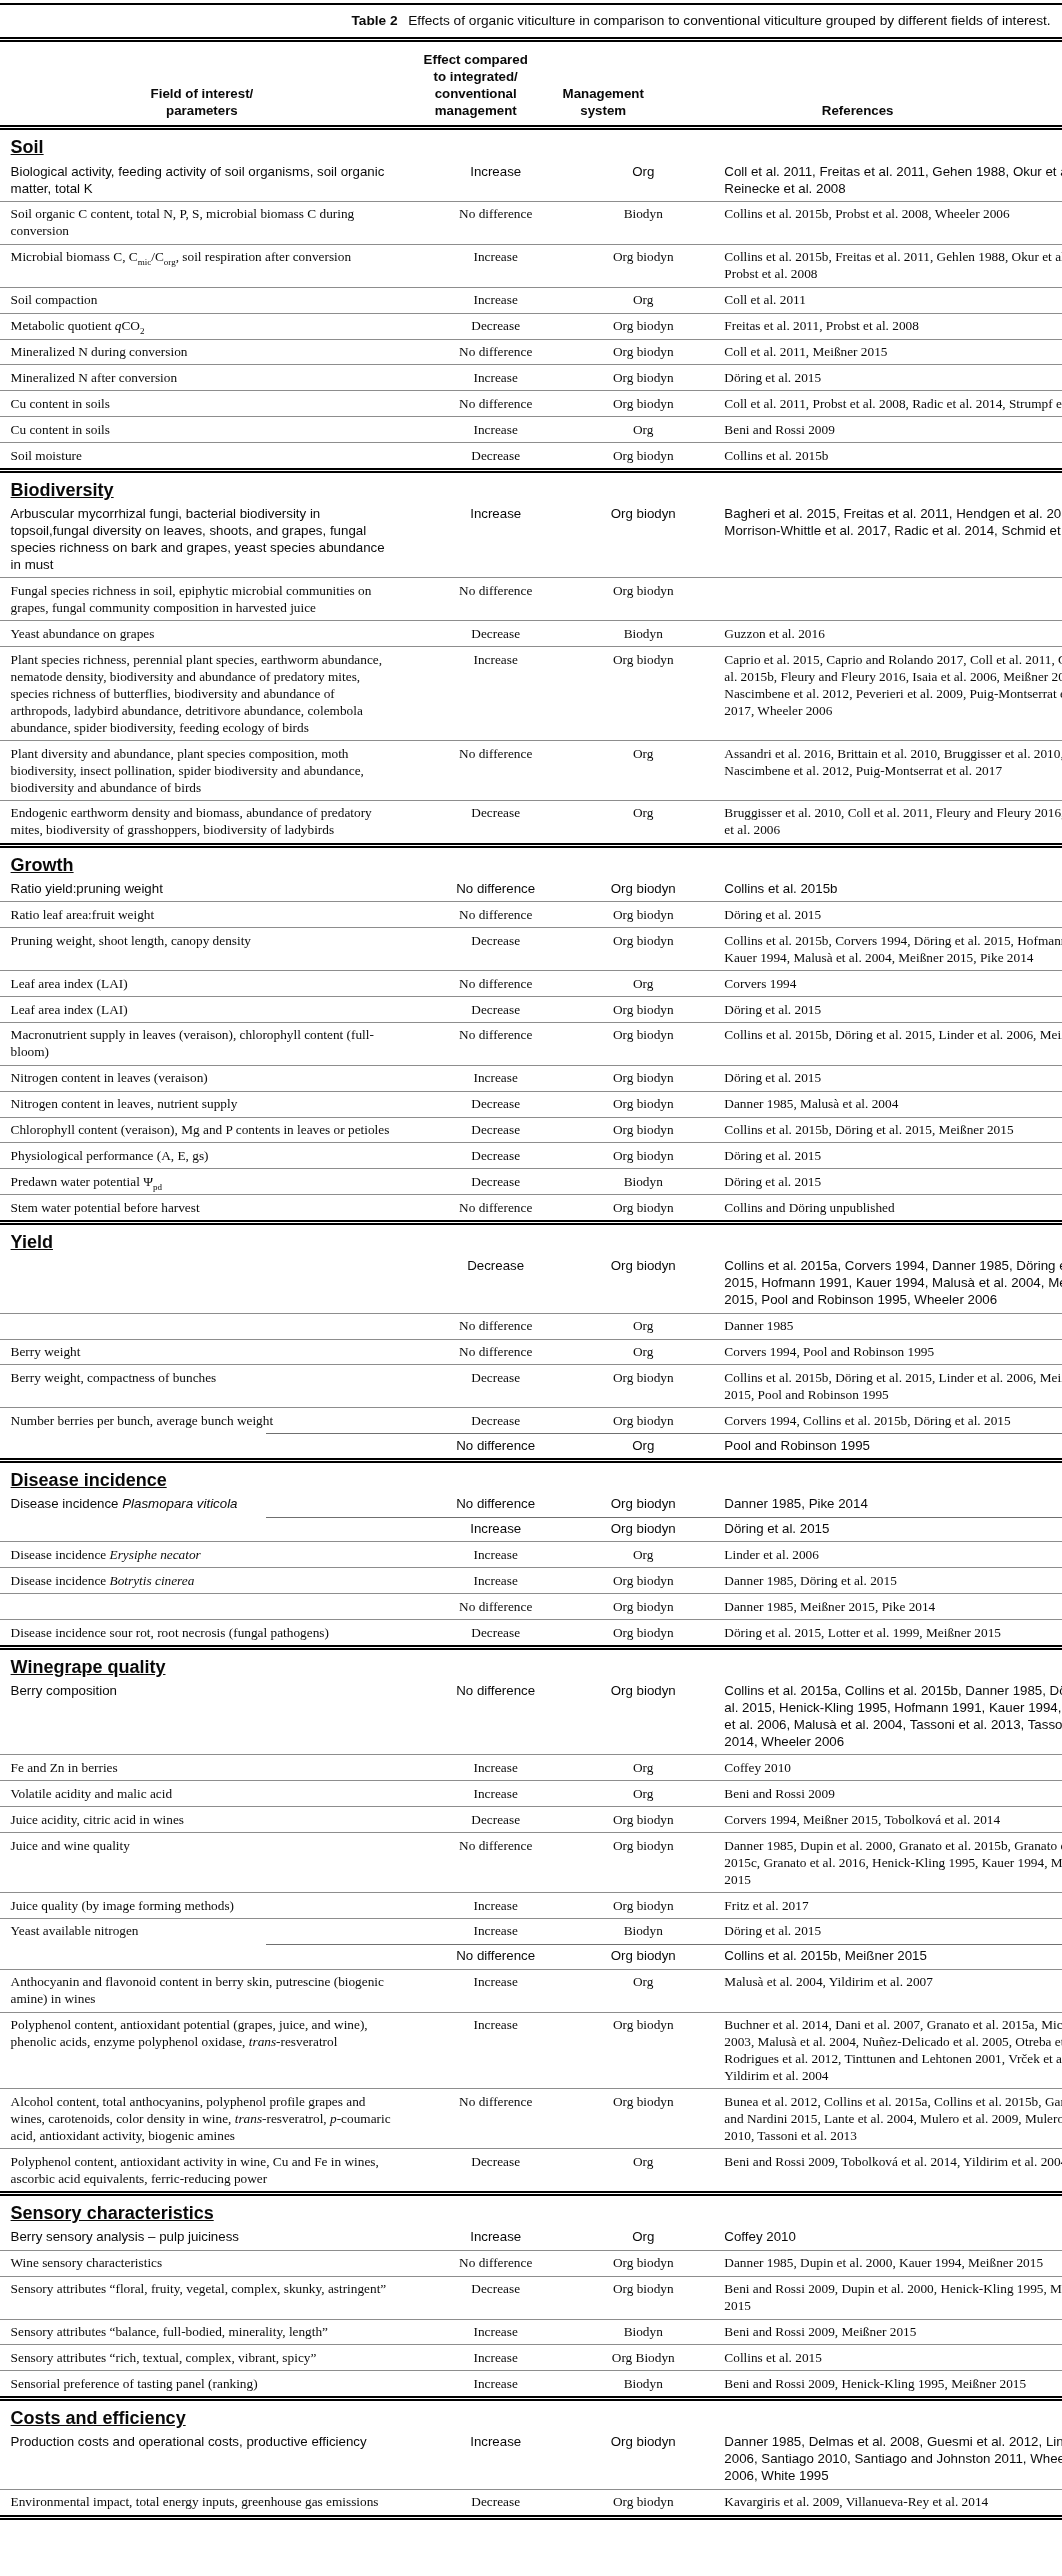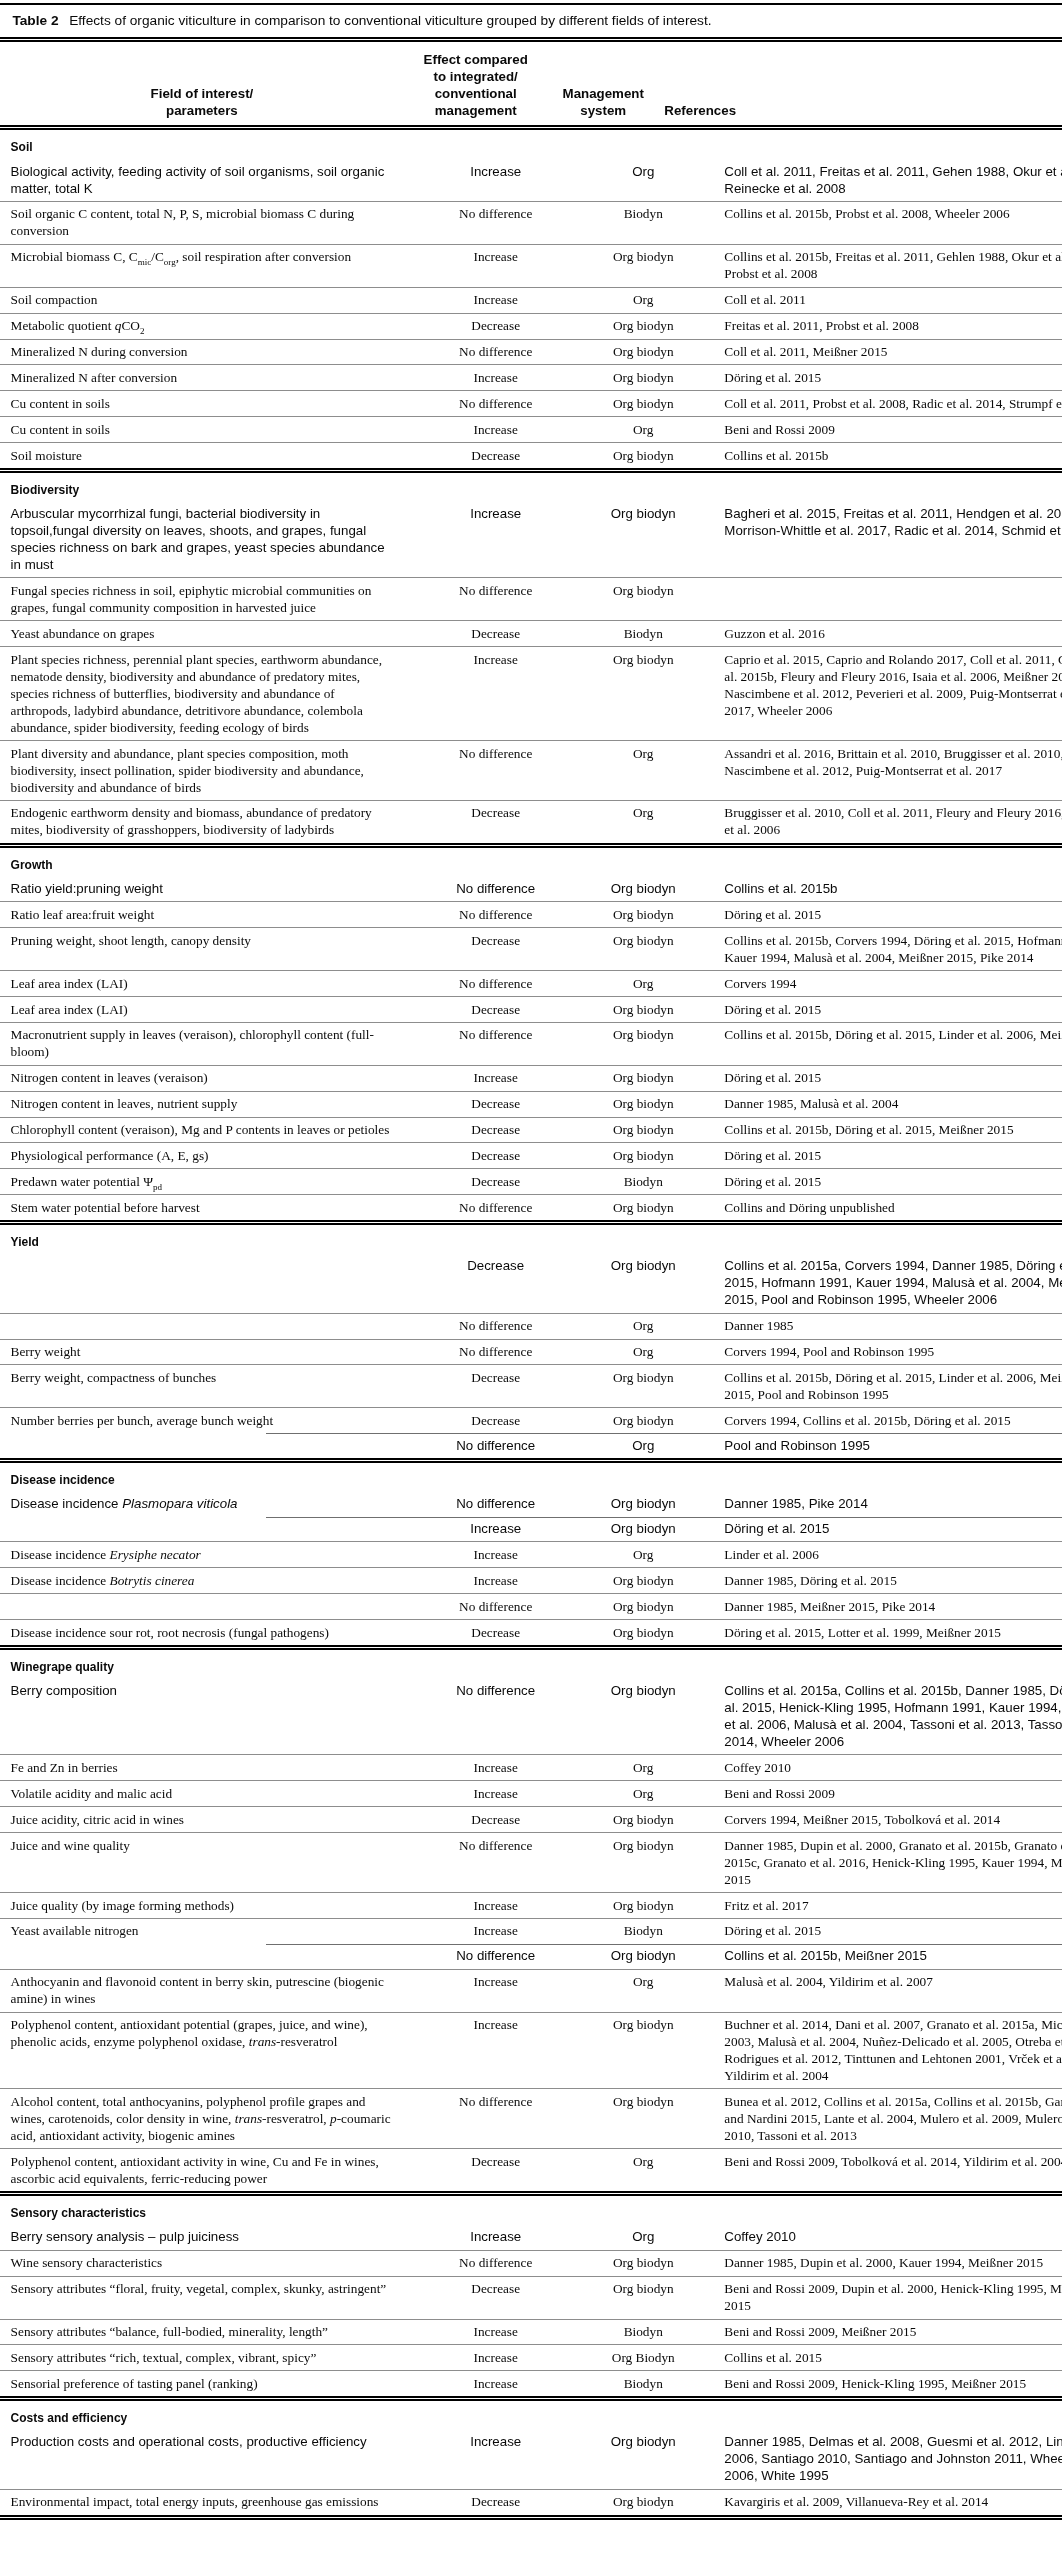--- a/index.html
+++ b/index.html
@@ -1,36 +1,36 @@
 <!DOCTYPE html>
 <html style="font-size:14px"><head>
 <meta charset="utf-8">
 <style>
   html,body { margin:0; padding:0; background:#ffffff; }
   body { font-family:"Liberation Sans", sans-serif; color:#0a0a0a; }
   .page { width:1063px; min-height:2576px; margin:0 auto; background:#fff; box-sizing:border-box; padding-top:2.7px; }
 
   .table-wrap { border-top:2.7px solid #000; border-bottom:5.3px double #000; }
 
-  .title-bar { text-align:left; padding:7px 12.4px 8px; font-size:13.7px; line-height:17.7px; border-bottom:5.3px double #000; }
+  .title-bar { text-align:right; padding:7px 12.4px 8px; font-size:13.7px; line-height:17.7px; border-bottom:5.3px double #000; }
   .title-label { font-weight:bold; margin-right:10.6px; }
 
   .row-grid { display:grid; grid-template-columns:38.5% 12.5% 11.5% 37.5%; }
 
   .header { border-bottom:5.3px double #000; padding:8.9px 0 6.2px; font-weight:bold; font-size:13.7px; }
   .header .cell { white-space:pre-line; align-self:end; line-height:17px;text-align:center; }
-  .header .c-refs { text-align:left; padding-right:12px; }
+  .header .c-refs { text-align:center; padding-right:12px; }
 
   .cell { font-size:13.3px; line-height:17px; }
   .c-param { padding-left:10.6px; padding-right:16px; }
   .c-effect { text-align:center; padding:0 3.5px; }
   .c-system { text-align:center; padding:0 1.8px; }
   .c-refs { padding-right:7px; }
 
-  .section-title { font-weight:bold; font-size:12px; line-height:17px; padding:8.9px 10.6px 2.7px; }
+  .section-title { font-weight:bold; font-size:18px; line-height:17px; padding:8.9px 10.6px 2.7px;text-decoration:underline; }
   .section + .section { border-top:5.3px double #000; }
 
   .row { position:relative; padding:3.5px 0 4.4px;gap:20px; }
   .row.divided { border-top:0.9px solid #8d8d8d;font-family:Liberation Serif, serif; }
   .row.sub::before { content:""; position:absolute; left:25%; right:0; top:0; border-top:0.9px solid #6f6f6f; }
 
   sub { font-size:0.68em; line-height:0; }
   i { font-style:italic; }
 </style>
 </head>

